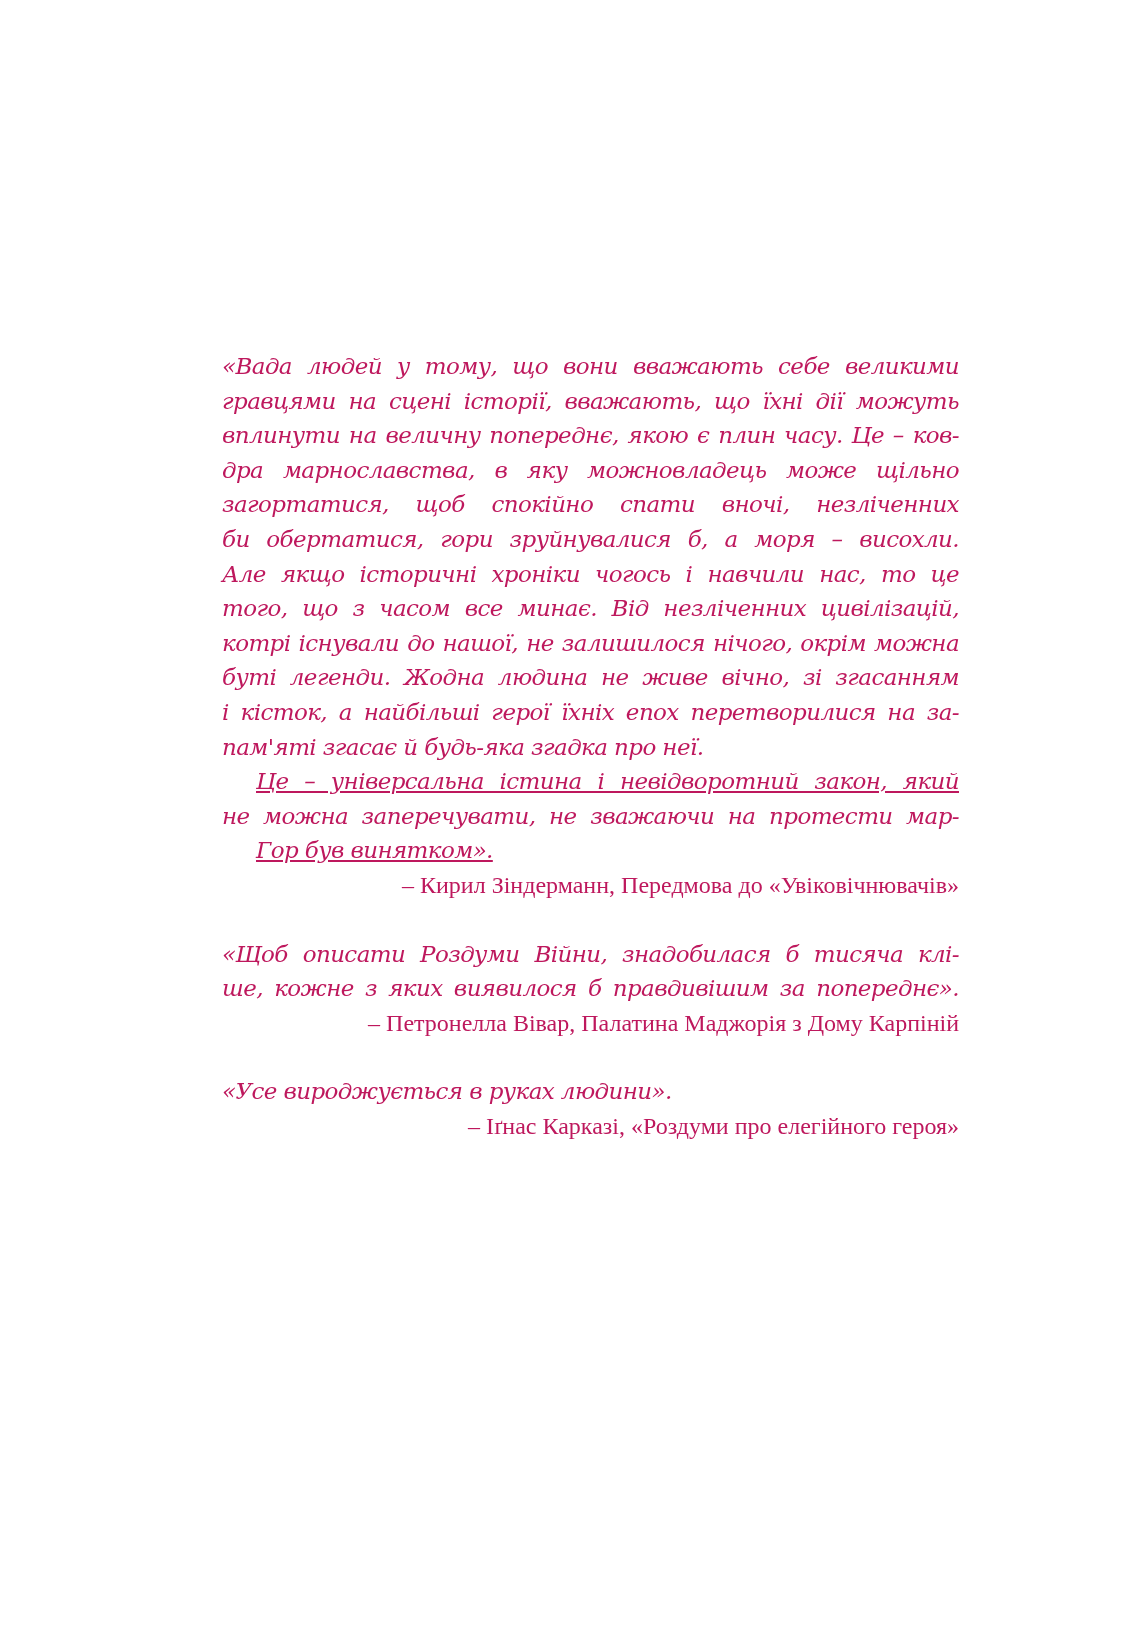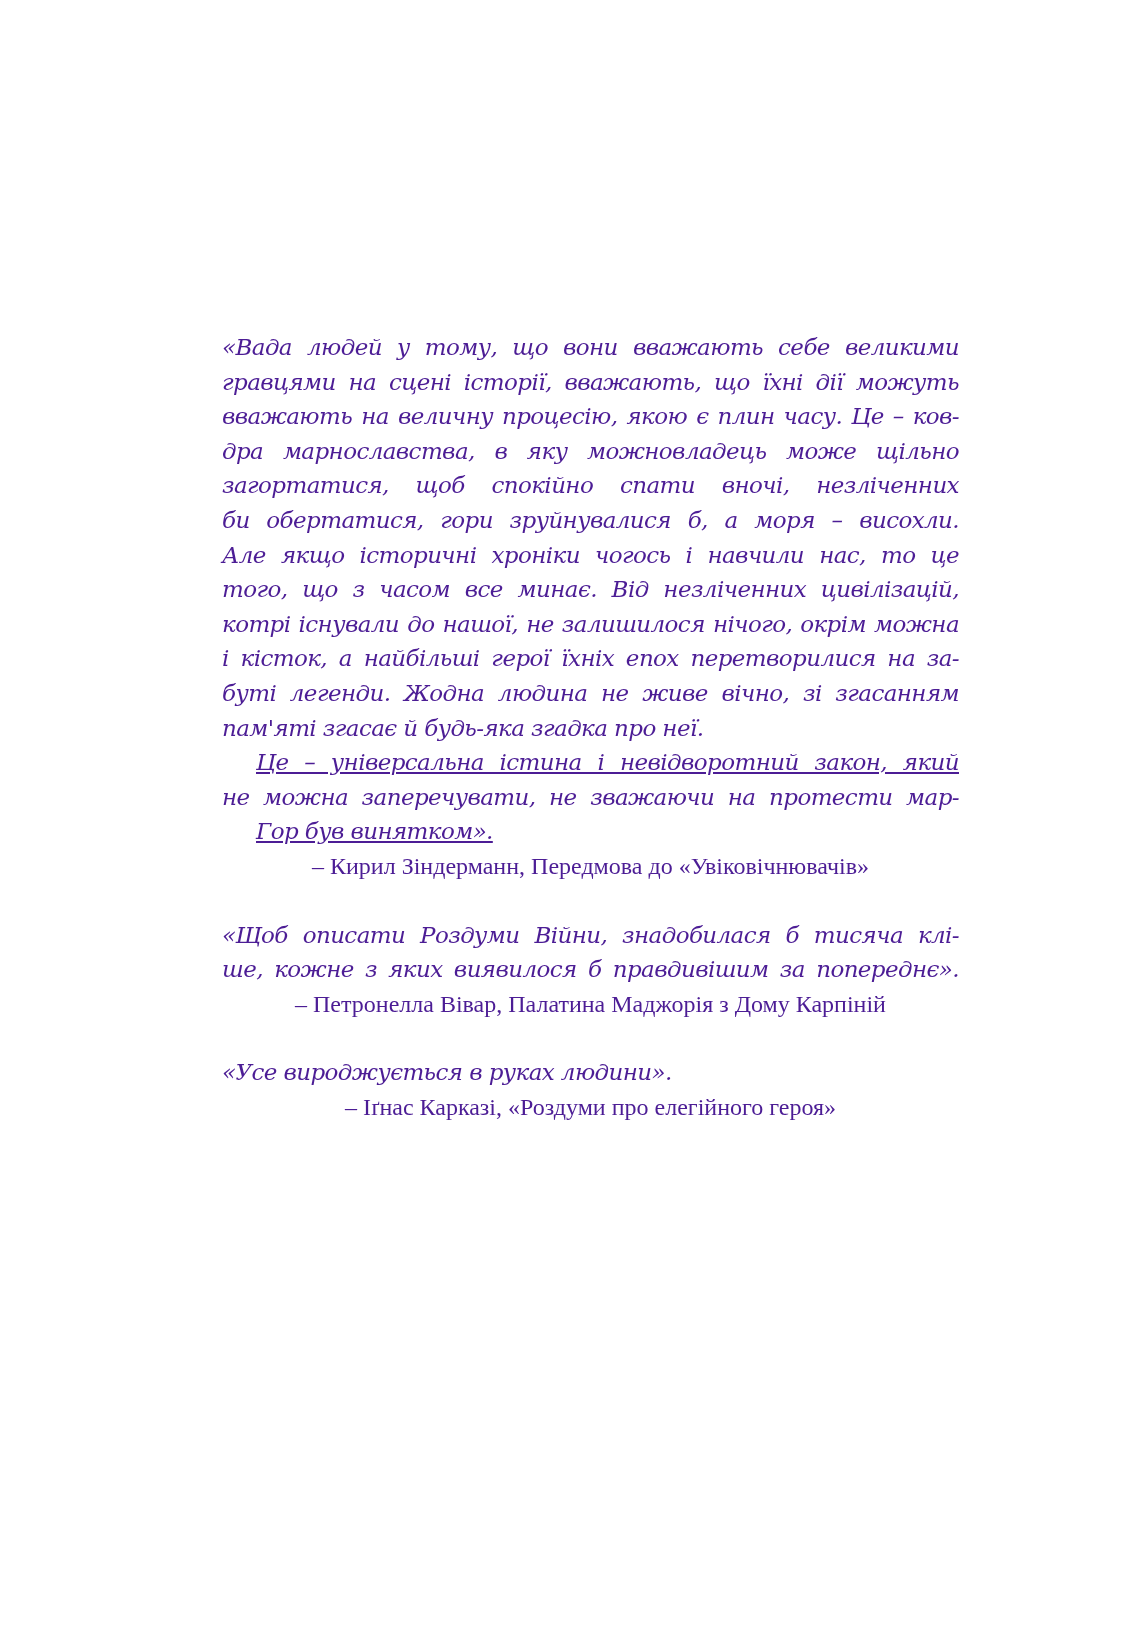--- a/index.html
+++ b/index.html
@@ -1,58 +1,58 @@
 <!DOCTYPE html>
 <html><head>
   <meta charset="utf-8">
   <style>
     html, body { margin: 0; padding: 0; background: #ffffff; }
     body { width: 1142px; height: 1630px; position: relative; overflow: hidden; }
-    .page { position: absolute; left: 222px; top: 330px; width: 737px; color: #4c1d95; }
+    .page { position: absolute; left: 222px; top: 349px; width: 737px; color: #be185d; }
     .line {
       font-family: "DejaVu Serif", "Liberation Serif", serif;
       font-style: italic;
       font-size: 23px;
       line-height: 34.6px;
       height: 34.6px;
       white-space: nowrap;
       text-align: justify;
       text-align-last: justify;
       letter-spacing: -0.6px;
     }
     .line.last { text-align-last: left; }
     .line.indent { padding-left: 34px; text-decoration: underline; }
     .attr {
       font-family: "Liberation Serif", "DejaVu Serif", serif;
       font-style: normal;
       font-size: 24px;
       line-height: 34.6px;
       height: 34.6px;
-      text-align: center;
+      text-align: right;
       white-space: nowrap;
     }
     .gap { height: 34px; }
   </style>
 </head>
 <body>
 
 <div class="page">
 
   <div>
     <div class="line">«Вада людей у тому, що вони вважають себе великими</div>
     <div class="line">гравцями на сцені історії, вважають, що їхні дії можуть</div>
-    <div class="line">вважають на величну процесію, якою є плин часу. Це – ков-</div>
+    <div class="line">вплинути на величну попереднє, якою є плин часу. Це – ков-</div>
     <div class="line">дра марнославства, в яку можновладець може щільно</div>
     <div class="line">загортатися, щоб спокійно спати вночі, незліченних</div>
     <div class="line">би обертатися, гори зруйнувалися б, а моря – висохли.</div>
     <div class="line">Але якщо історичні хроніки чогось і навчили нас, то це</div>
     <div class="line">того, що з часом все минає. Від незліченних цивілізацій,</div>
     <div class="line">котрі існували до нашої, не залишилося нічого, окрім можна</div>
+    <div class="line">буті легенди. Жодна людина не живе вічно, зі згасанням</div>
     <div class="line">і кісток, а найбільші герої їхніх епох перетворилися на за-</div>
-    <div class="line">буті легенди. Жодна людина не живе вічно, зі згасанням</div>
     <div class="line last">пам'яті згасає й будь-яка згадка про неї.</div>
     <div class="line indent">Це – універсальна істина і невідворотний закон, який</div>
     <div class="line">не можна заперечувати, не зважаючи на протести мар-</div>
     <div class="line last indent">Гор був винятком».</div>
     <div class="attr">– Кирил Зіндерманн, Передмова до «Увіковічнювачів»</div>
   </div>
 
   <div class="gap"></div>
 
   <div>

